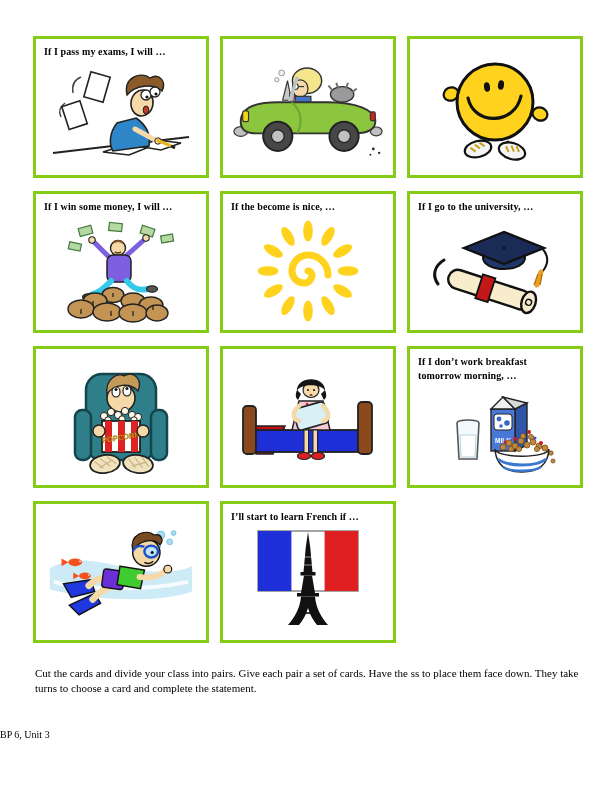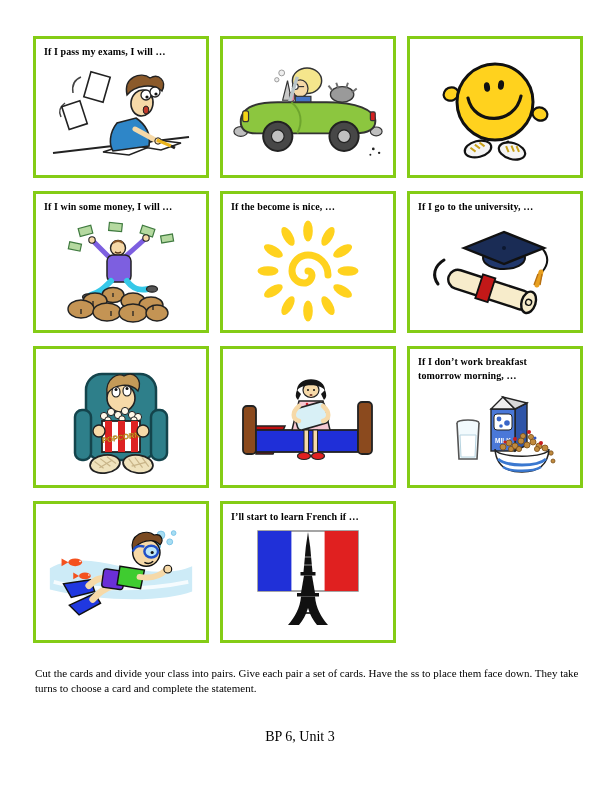--- a/index.html
+++ b/index.html
@@ -29,21 +29,21 @@
     flex:1; display:flex; align-items:center; justify-content:center;
     margin-top:1px; overflow:hidden;
   }
   .card-art svg { display:block; }
   .instructions {
     position:absolute; left:35px; top:666px; width:550px;
     font-size:11px; line-height:1.32;
   }
   .page-footer {
     position:absolute; left:0; right:12px; top:729px;
-    text-align:center; font-size:14px;
+    text-align:left; font-size:10px;
   }
 </style>
 </head>
 <body>
 
 <div class="page">
 
   <div class="cards-grid">
 
     <div class="card">

